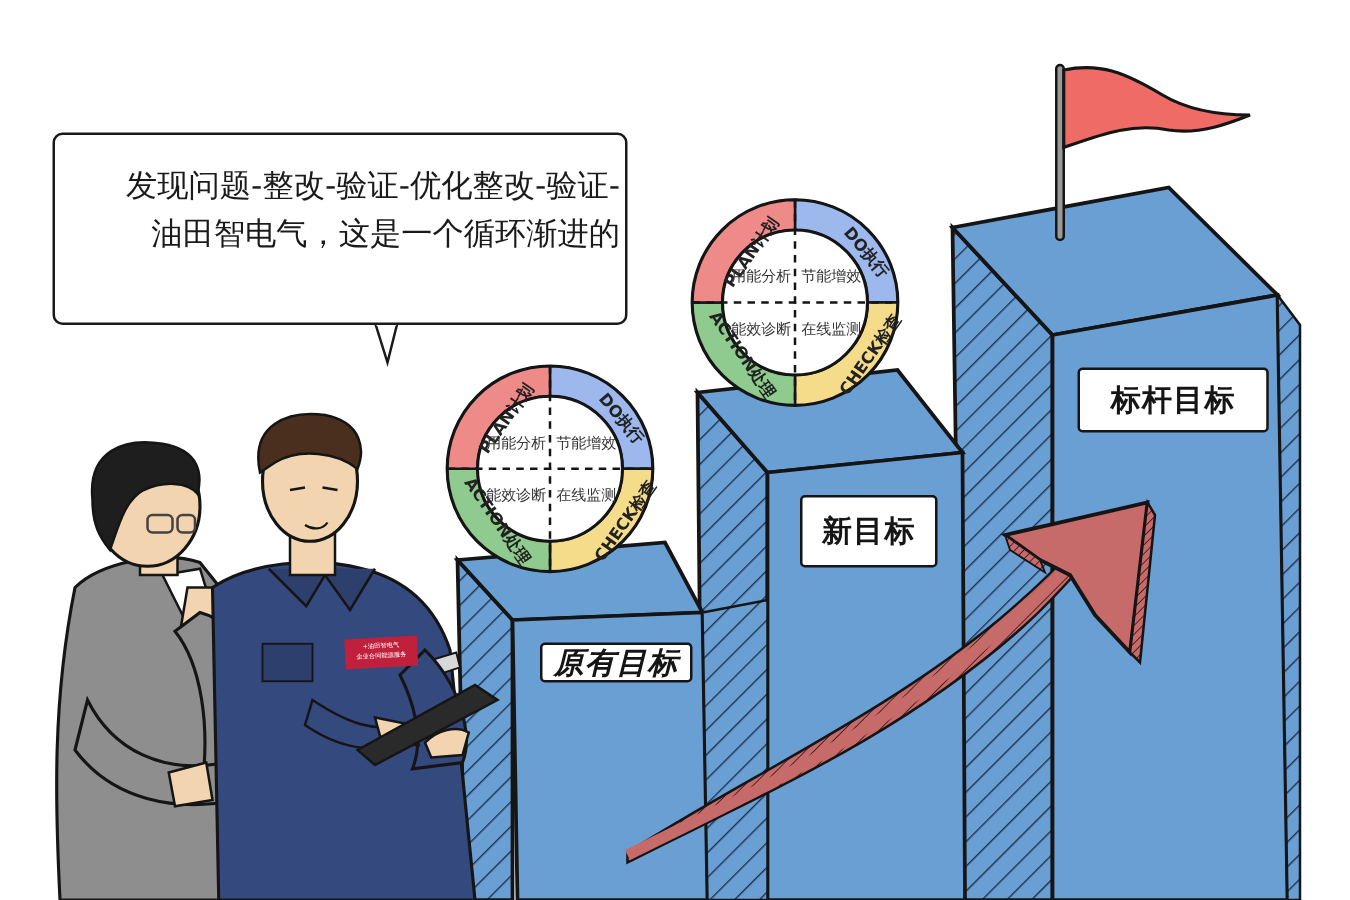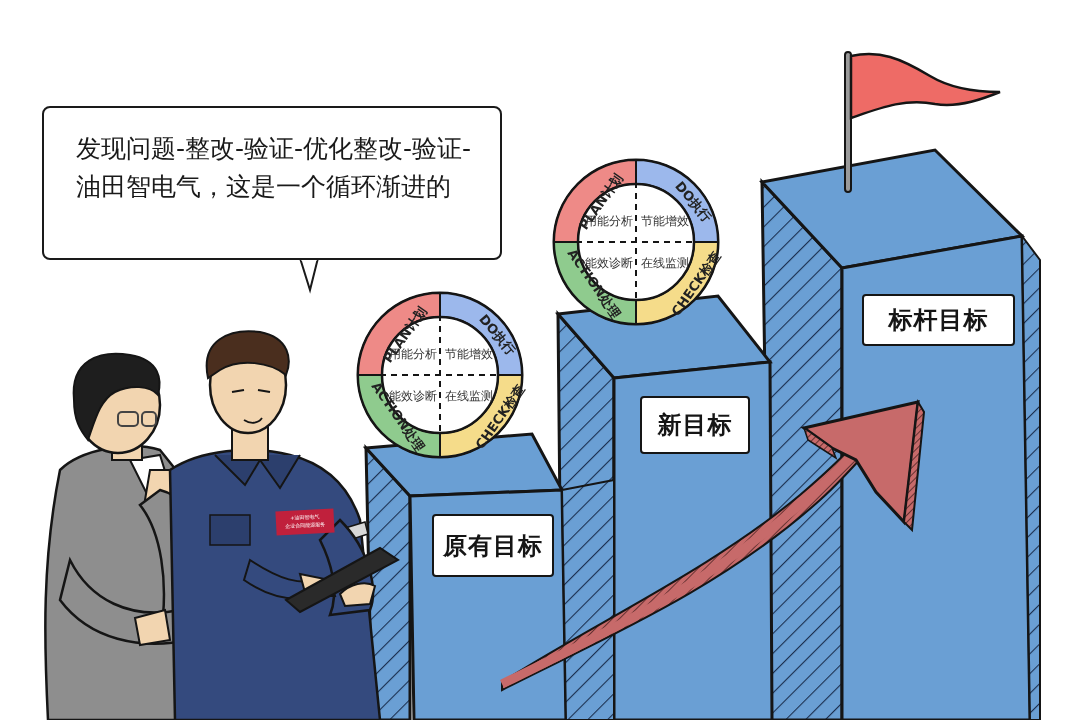--- a/index.html
+++ b/index.html
@@ -8,21 +8,21 @@
       font-family: "DejaVu Sans", "Liberation Sans", sans-serif;
       position: relative;
     }
     .scene { position: absolute; left: 0; top: 0; width: 1080px; height: 720px; }
     svg.art { position: absolute; left: 0; top: 0; }
 
     
     .bubble {
       position: absolute; left: 42px; top: 106px; width: 460px; height: 154px;
       border: 2px solid #1a1a1a; border-radius: 8px; background: #fff;
-      box-sizing: border-box; padding: 22px 0 0 32px;
+      box-sizing: border-box; padding: 22px 0 0 32px; text-align: right;
     }
     .bubble-text {
       font-size: 25px; line-height: 38px; color: #1a1a1a; letter-spacing: 0px;
       width: 420px; white-space: normal;
     }
     .bubble-text span { display: block; white-space: nowrap; }
 
     
     .bar-label {
       position: absolute; background: #fff; border: 2.5px solid #151515;
@@ -182,21 +182,21 @@
     </g>
   </svg>
 
   <div class="bubble">
     <div class="bubble-text">
       <span>发现问题-整改-验证-优化整改-验证-</span>
       <span>油田智电气，这是一个循环渐进的</span>
     </div>
   </div>
 
-  <div class="bar-label" style="left:432px; top:514px; width:122px; height:63px;">原有目标</div>
+  <div class="bar-label" style="left:432px; top:514px; width:122px; height:32px;font-style:italic;">原有目标</div>
   <div class="bar-label" style="left:640px; top:396px; width:110px; height:58px;text-align:right;">新目标</div>
   <div class="bar-label" style="left:862px; top:294px; width:153px; height:52px;">标杆目标</div>
 
   <div class="pdca" style="left:355px; top:290px;">
     <span class="arc-label" style="left:18px; top:36px; transform:rotate(-55deg);">PLAN计划</span>
     <span class="arc-label" style="left:118px; top:36px; transform:rotate(50deg);">DO执行</span>
     <span class="arc-label" style="left:108px; top:118px; transform:rotate(-55deg);">CHECK检查</span>
     <span class="arc-label" style="left:2px; top:118px; transform:rotate(55deg);">ACTION处理</span>
     <span class="q" style="left:34px; top:56px;">用能分析</span>
     <span class="q" style="left:90px; top:56px;">节能增效</span>

